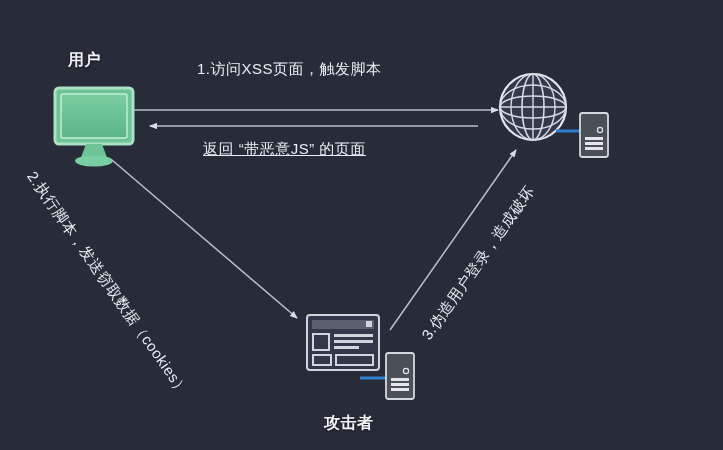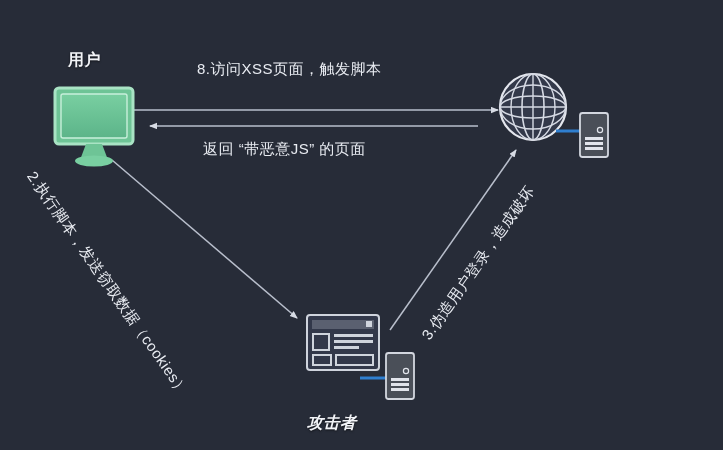--- a/index.html
+++ b/index.html
@@ -41,31 +41,31 @@
   }
   #label-user {
     left: 68px;
     top: 50px;
   }
   #label-site {
     left: 472px;
     top: 48px;
   }
   #label-attacker {
-    left: 307px;
+    left: 324px;
     top: 413px;
-    font-style: italic;
   }
   #label-step1 {
     left: 197px;
     top: 60px;
   }
   #label-return {
     left: 203px;
     top: 140px;
+    text-decoration: underline;
   }
   #label-step2 {
     left: 38px;
     top: 168px;
     transform-origin: 0 0;
     transform: rotate(55deg);
   }
   #label-step3 {
     left: 418px;
     top: 333px;
@@ -157,21 +157,21 @@
       <rect x="391" y="383" width="18" height="3" fill="#e2e5ec"></rect>
       <rect x="391" y="388" width="18" height="3" fill="#e2e5ec"></rect>
     </g>
   </svg>
 
   <div class="node-label" id="label-user">用户</div>
 
 
   <div class="node-label" id="label-attacker">攻击者</div>
 
-  <div class="flow-label" id="label-step1">8.访问XSS页面，触发脚本</div>
+  <div class="flow-label" id="label-step1">1.访问XSS页面，触发脚本</div>
 
   <div class="flow-label" id="label-return">返回 “带恶意JS” 的页面</div>
 
   <div class="flow-label" id="label-step2">2.执行脚本，发送窃取数据（cookies）</div>
 
   <div class="flow-label" id="label-step3">3.伪造用户登录，造成破坏</div>
 
 </div>
 
 </body></html>

